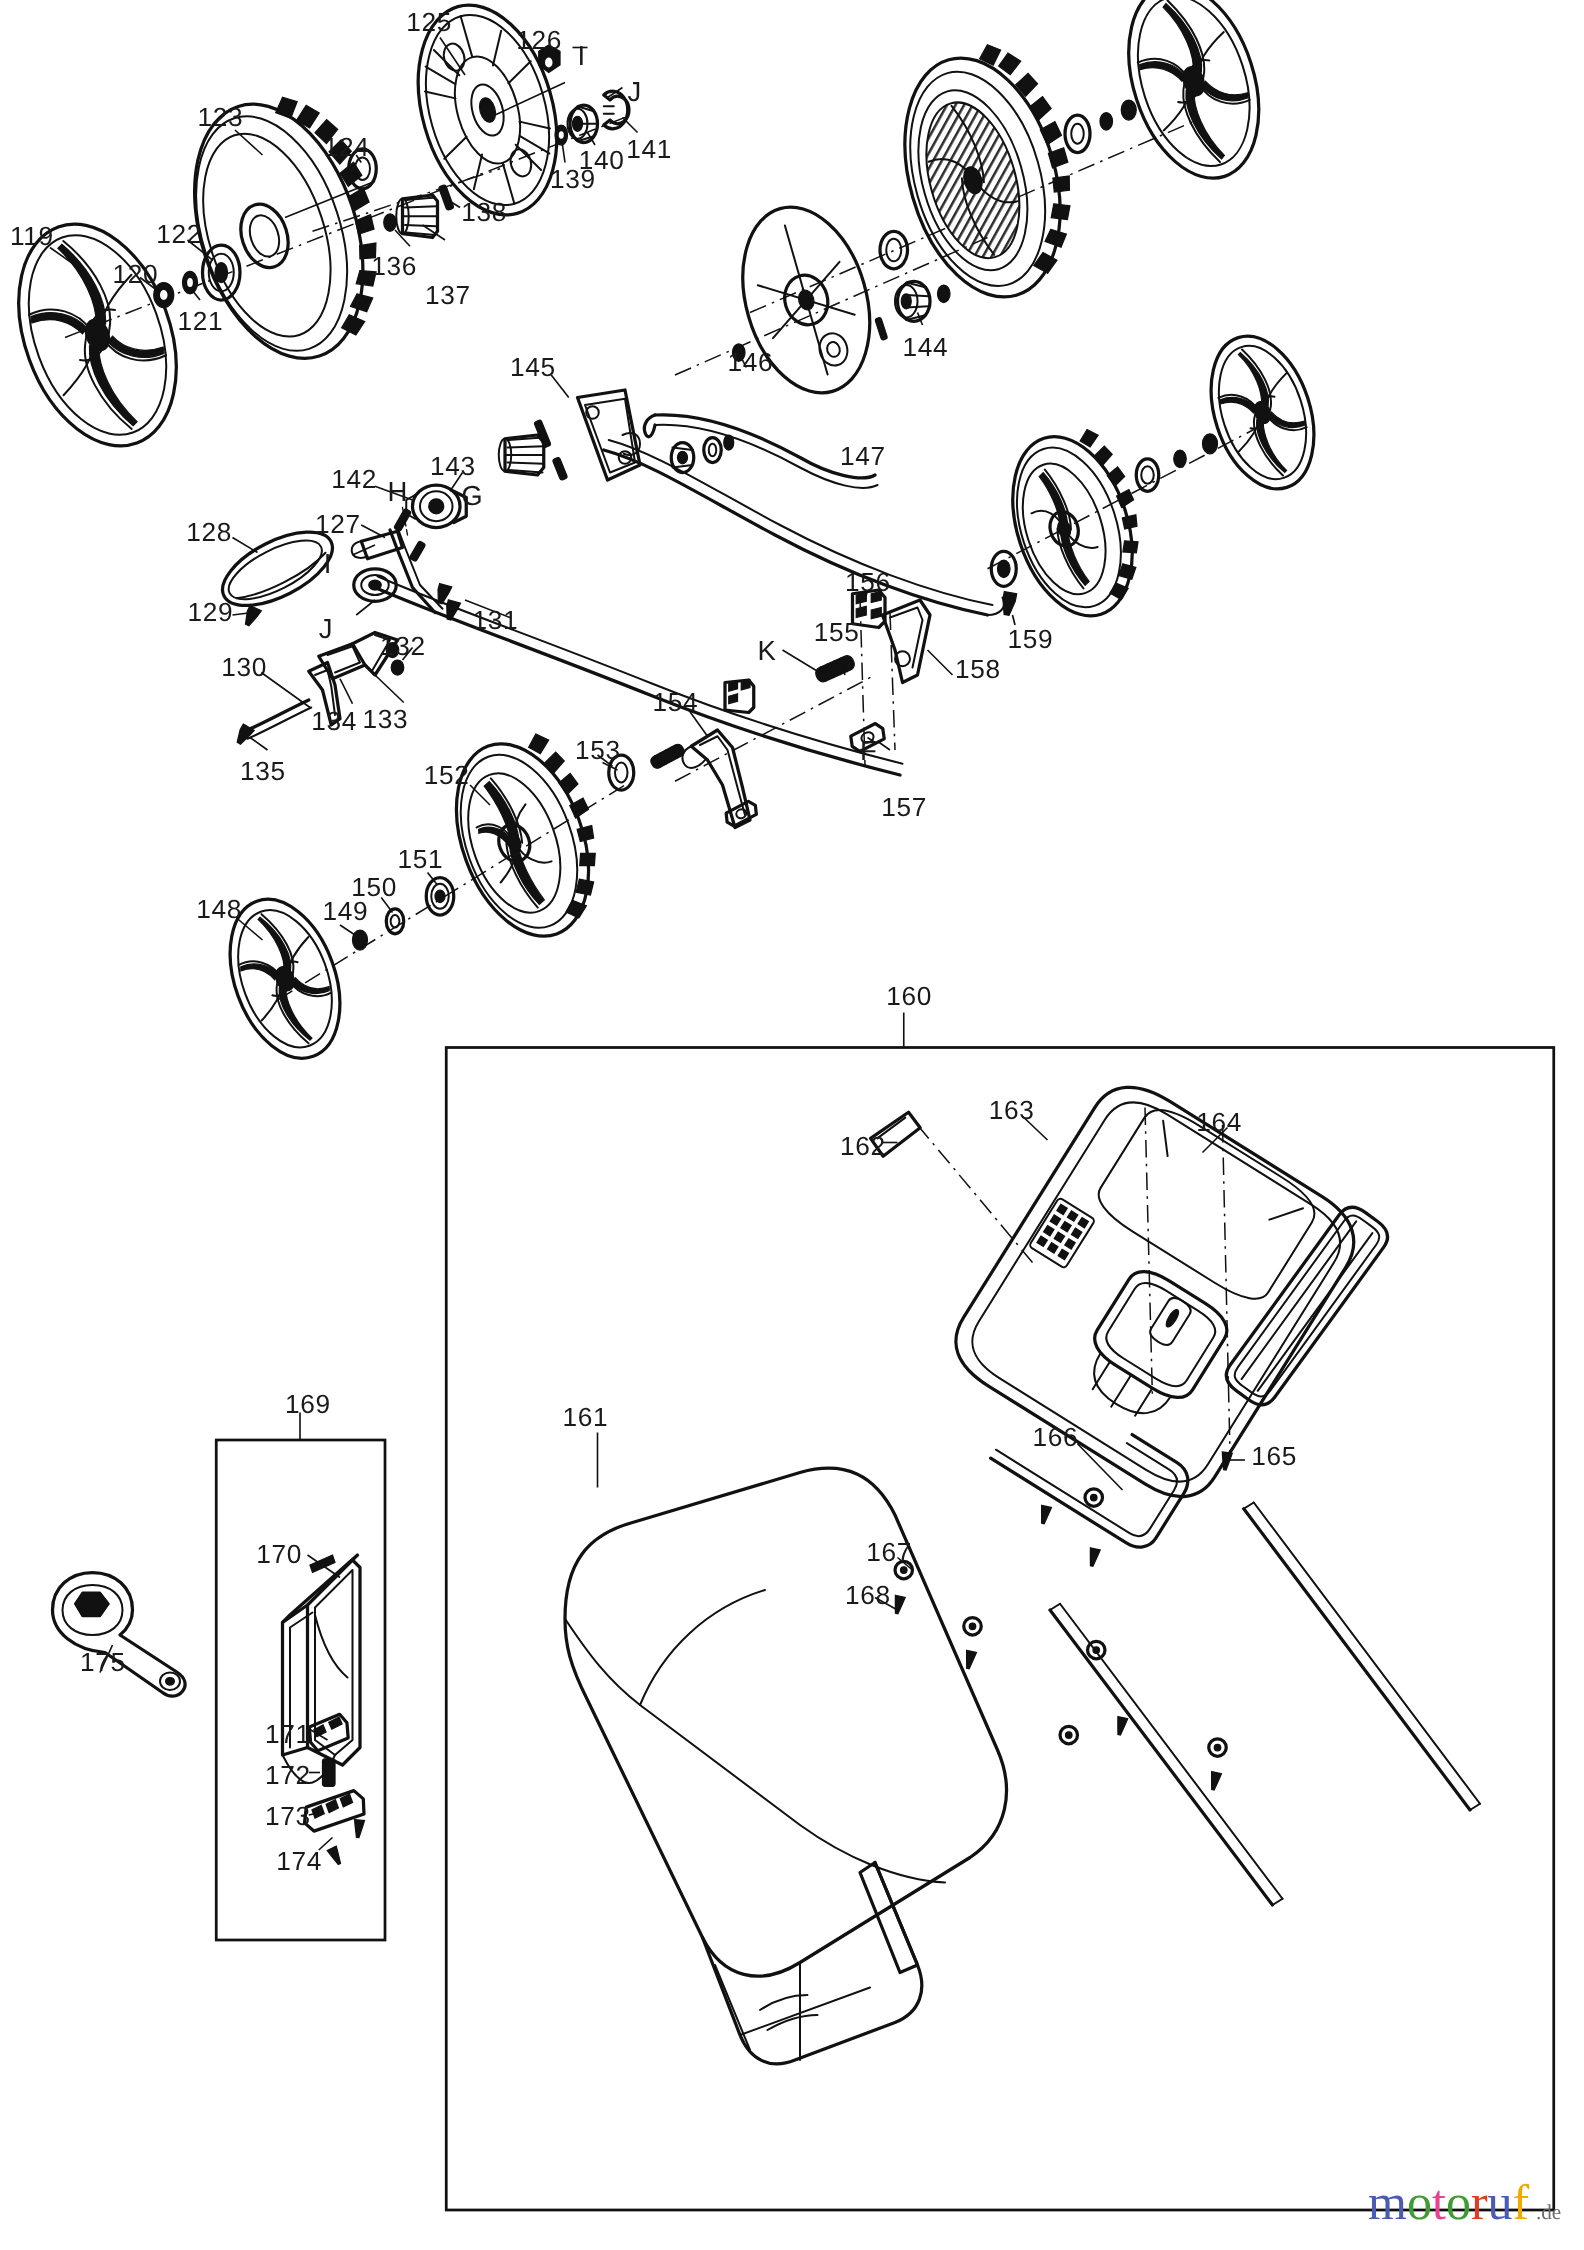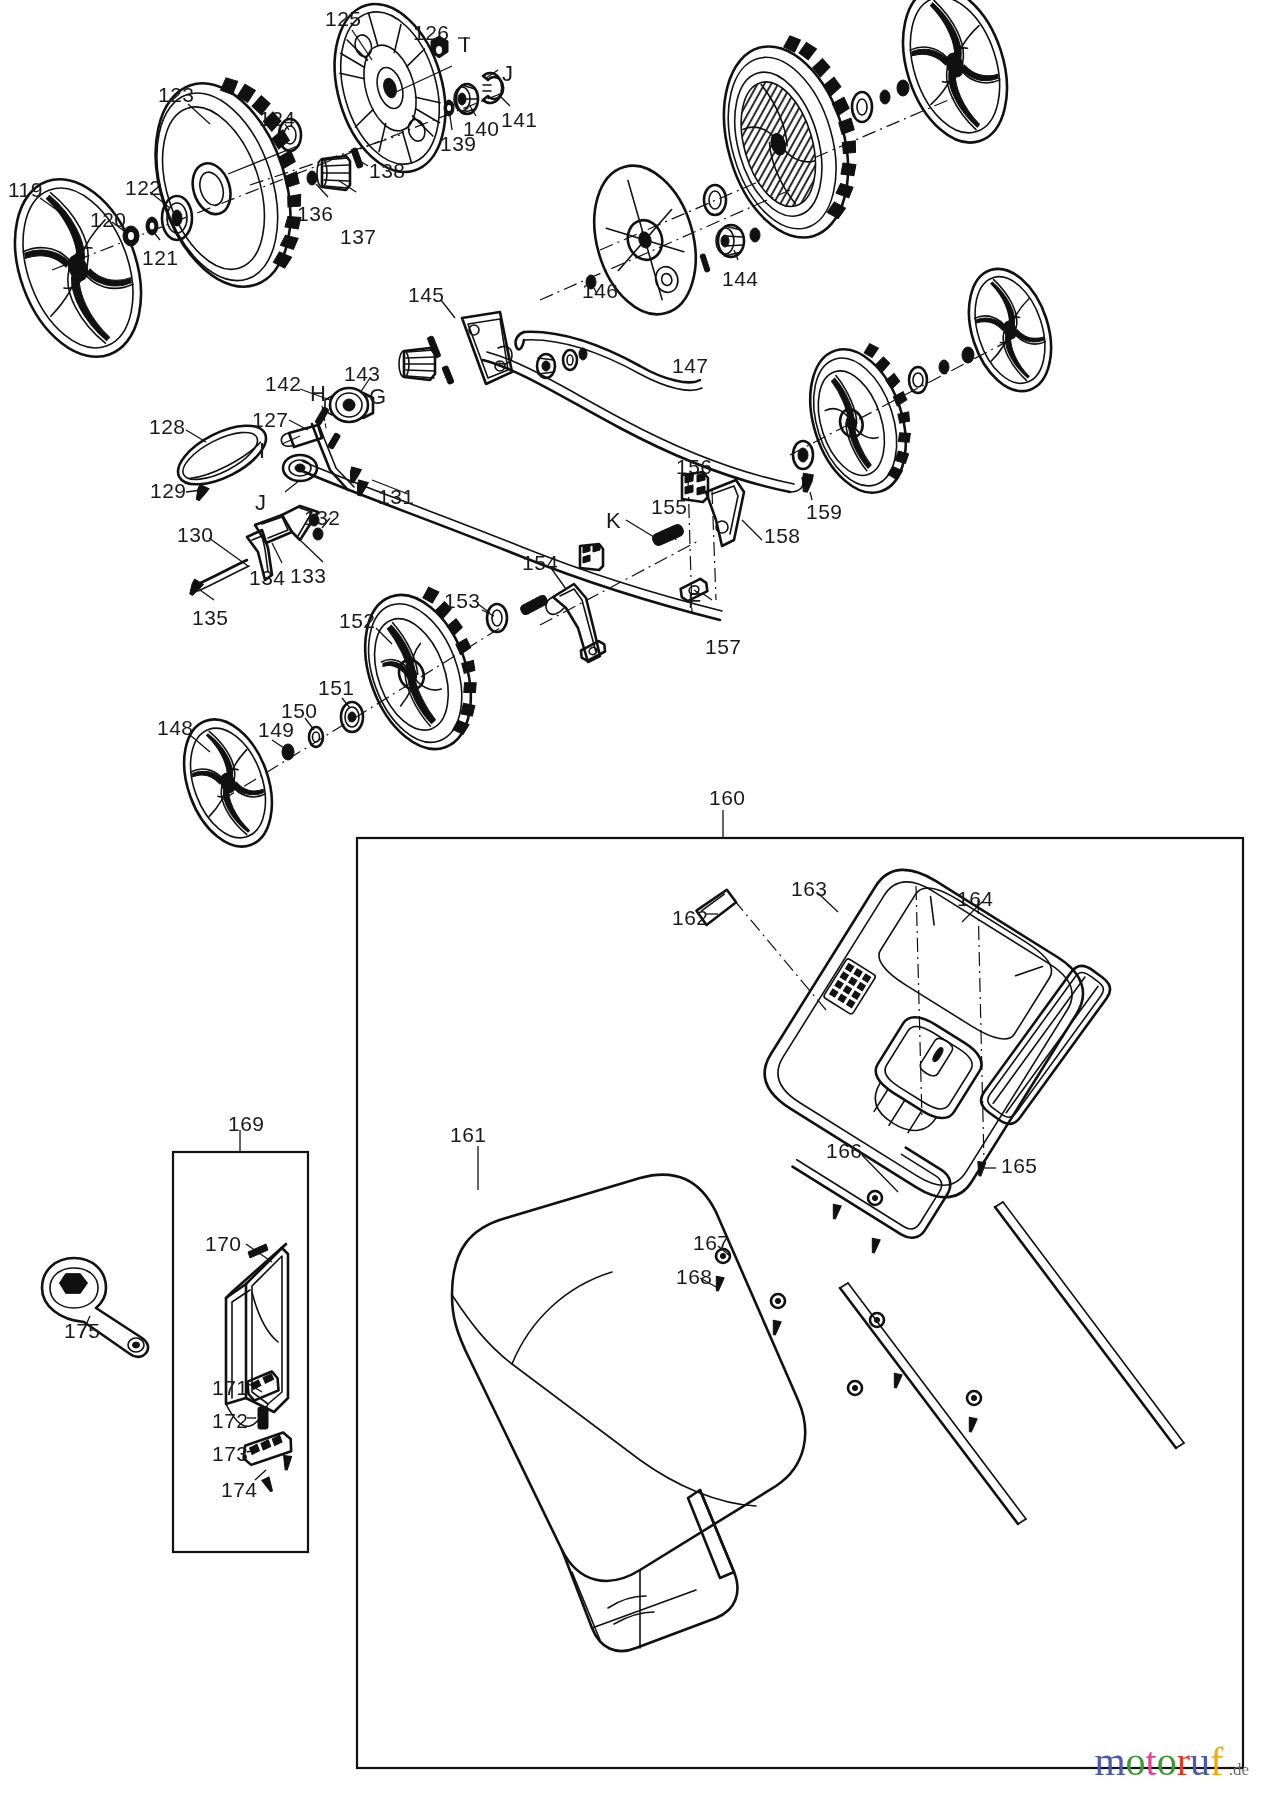--- a/index.html
+++ b/index.html
@@ -924,21 +924,21 @@
     <span class="lbl" style="left:378px;top:486px;">131</span>
     <span class="lbl" style="left:304px;top:507px;">132</span>
     <span class="lbl" style="left:290px;top:565px;">133</span>
     <span class="lbl" style="left:249px;top:567px;">134</span>
     <span class="lbl" style="left:192px;top:607px;">135</span>
     <span class="lbl" style="left:157px;top:717px;">148</span>
     <span class="lbl" style="left:258px;top:719px;">149</span>
     <span class="lbl" style="left:281px;top:700px;">150</span>
     <span class="lbl" style="left:318px;top:677px;">151</span>
     <span class="lbl" style="left:339px;top:610px;">152</span>
-    <span class="lbl" style="left:444px;top:590px;">153</span>
+    <span class="lbl" style="left:460px;top:590px;">153</span>
     <span class="lbl" style="left:522px;top:552px;">154</span>
     <span class="lbl" style="left:651px;top:496px;">155</span>
     <span class="lbl" style="left:676px;top:456px;">156</span>
     <span class="lbl" style="left:705px;top:636px;">157</span>
     <span class="lbl" style="left:764px;top:525px;">158</span>
     <span class="lbl" style="left:806px;top:501px;">159</span>
     <span class="lbl" style="left:709px;top:787px;">160</span>
     <span class="lbl" style="left:450px;top:1124px;">161</span>
     <span class="lbl" style="left:672px;top:907px;">162</span>
     <span class="lbl" style="left:791px;top:878px;">163</span>

